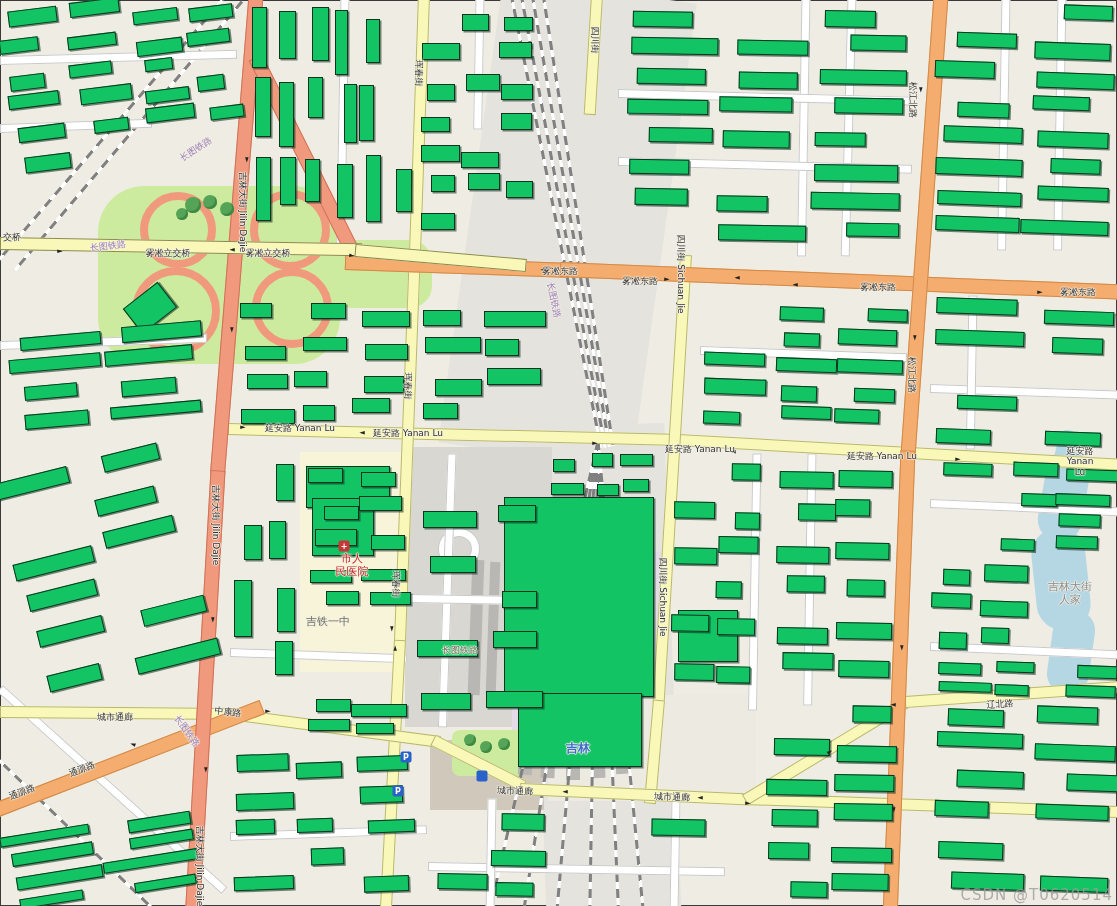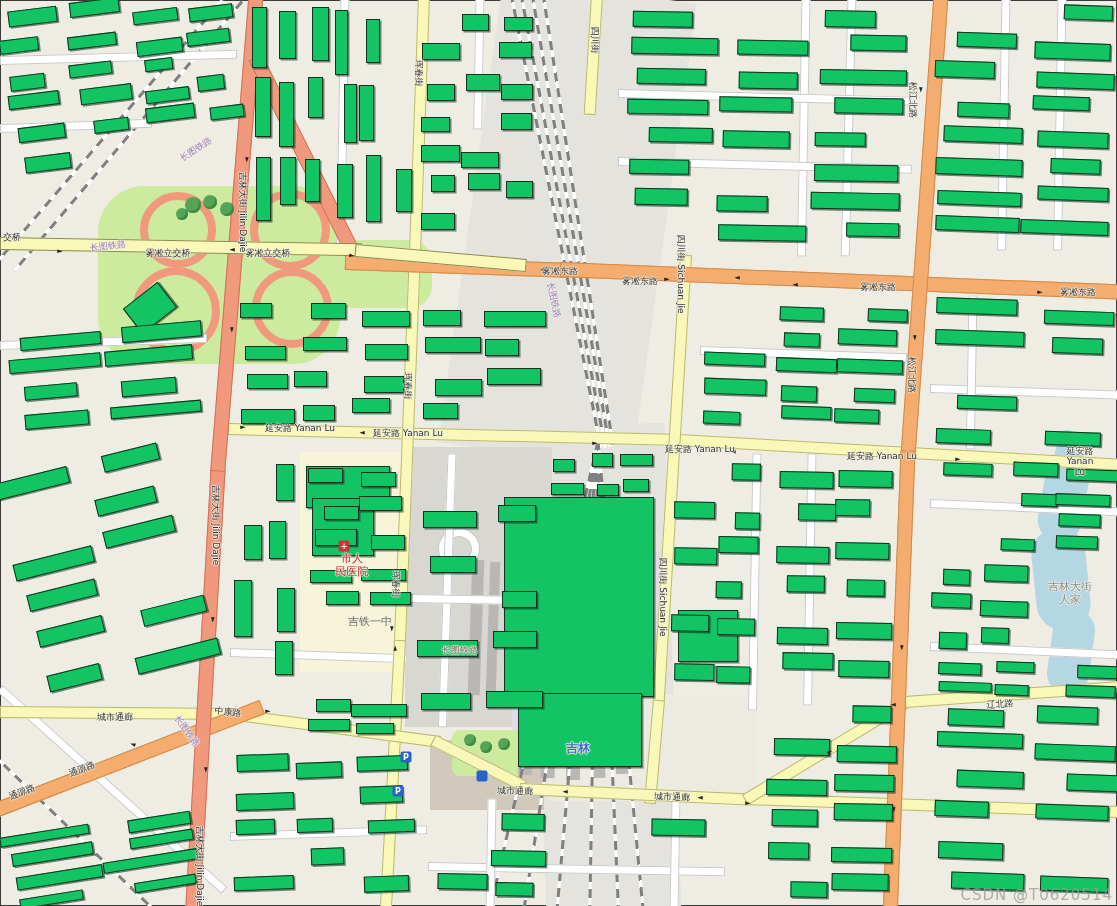--- a/index.html
+++ b/index.html
@@ -539,21 +539,21 @@
       <div class="lbl" style="left: 115px; top: 717px; transform: translate(-50%, -50%) rotate(0deg);">城市通廊</div>
       <div class="lbl" style="left: 515px; top: 791px; transform: translate(-50%, -50%) rotate(2deg);">城市通廊</div>
       <div class="lbl" style="left: 672px; top: 797px; transform: translate(-50%, -50%) rotate(2deg);">城市通廊</div>
       <div class="lbl" style="left: 228px; top: 712px; transform: translate(-50%, -50%) rotate(7deg);">中康路</div>
       <div class="lbl" style="left: 1000px; top: 704px; transform: translate(-50%, -50%) rotate(-4deg);">辽北路</div>
       <div class="lbl" style="left: 82px; top: 769px; transform: translate(-50%, -50%) rotate(-21deg);">通源路</div>
       <div class="lbl" style="left: 22px; top: 792px; transform: translate(-50%, -50%) rotate(-21deg);">通源路</div>
       <div class="lbl blue" style="left: 578px; top: 749px; transform: translate(-50%, -50%) rotate(0deg); font-size: 12px;">吉林</div>
       <div class="lbl red" style="left: 352px; top: 566px; transform: translate(-50%, -50%) rotate(0deg); font-size: 11px;">市人
 民医院</div>
-      <div class="lbl dark" style="left: 328px; top: 622px; transform: translate(-50%, -50%) rotate(0deg); font-size: 11px; margin-left: 42px;">吉铁一中</div>
+      <div class="lbl dark" style="left: 328px; top: 622px; transform: translate(-50%, -50%) rotate(0deg); font-size: 11px;">吉铁一中</div>
       <div class="lbl gray" style="left: 1070px; top: 594px; transform: translate(-50%, -50%) rotate(0deg); font-size: 11px;">吉林大街
 人家</div>
       <div class="lbl dark" style="left: 460px; top: 650px; transform: translate(-50%, -50%) rotate(0deg); font-size: 9px;">长图铁路</div>
       <div class="lbl purple" style="left: 554px; top: 300px; transform: translate(-50%, -50%) rotate(78deg);">长图铁路</div>
       <div class="lbl purple" style="left: 196px; top: 149px; transform: translate(-50%, -50%) rotate(-33deg);">长图铁路</div>
       <div class="lbl purple" style="left: 108px; top: 246px; transform: translate(-50%, -50%) rotate(-6deg);">长图铁路</div>
       <div class="lbl purple" style="left: 187px; top: 731px; transform: translate(-50%, -50%) rotate(55deg);">长图铁路</div>
     </div>
   <div class="layer">
       <div class="poi hosp" style="left: 344px; top: 546px;">+</div>

